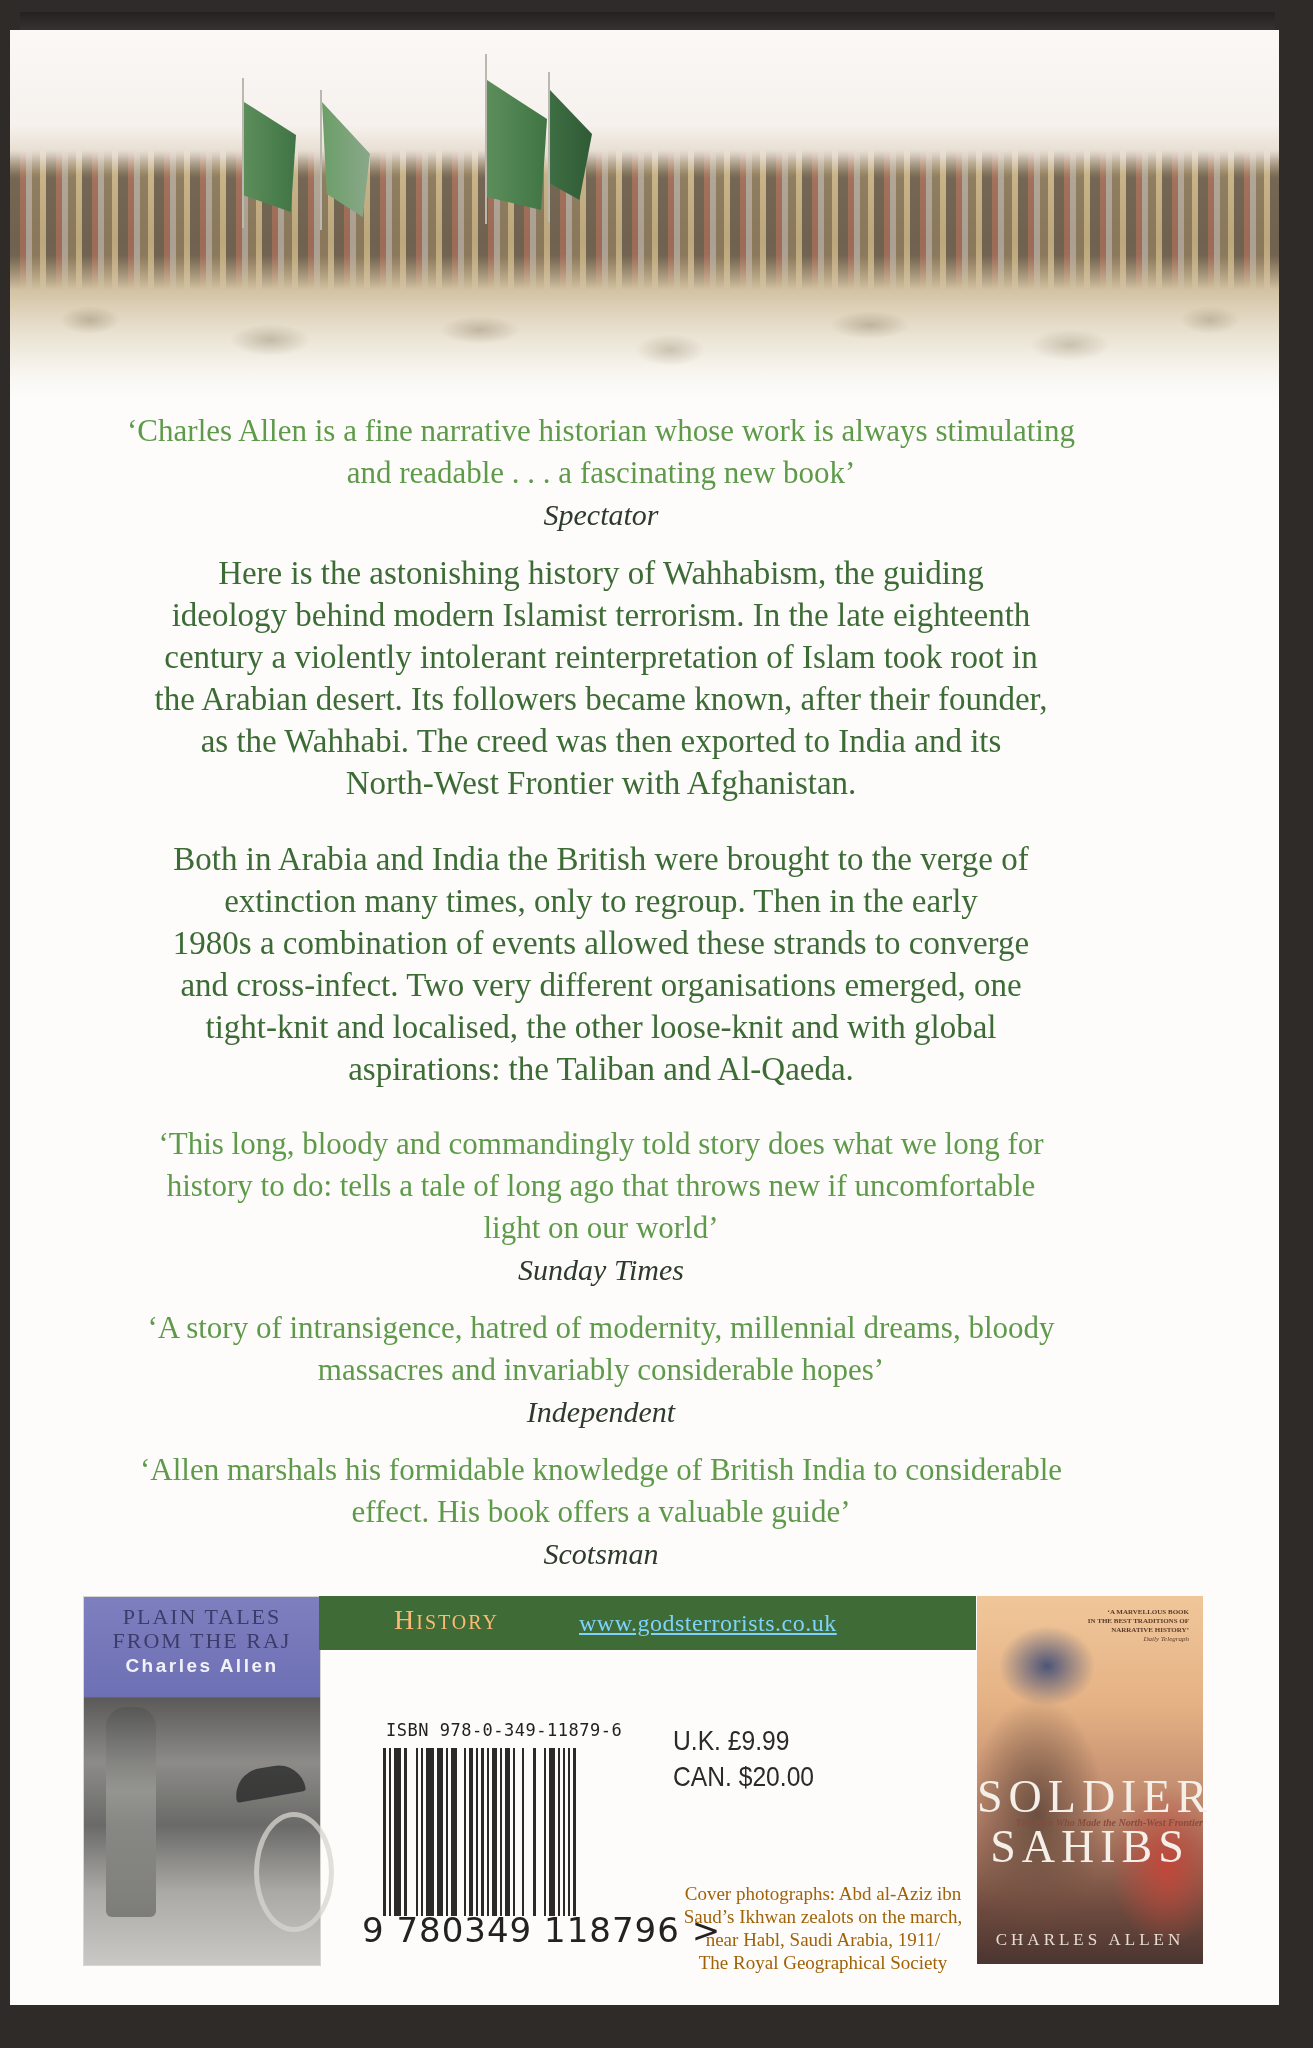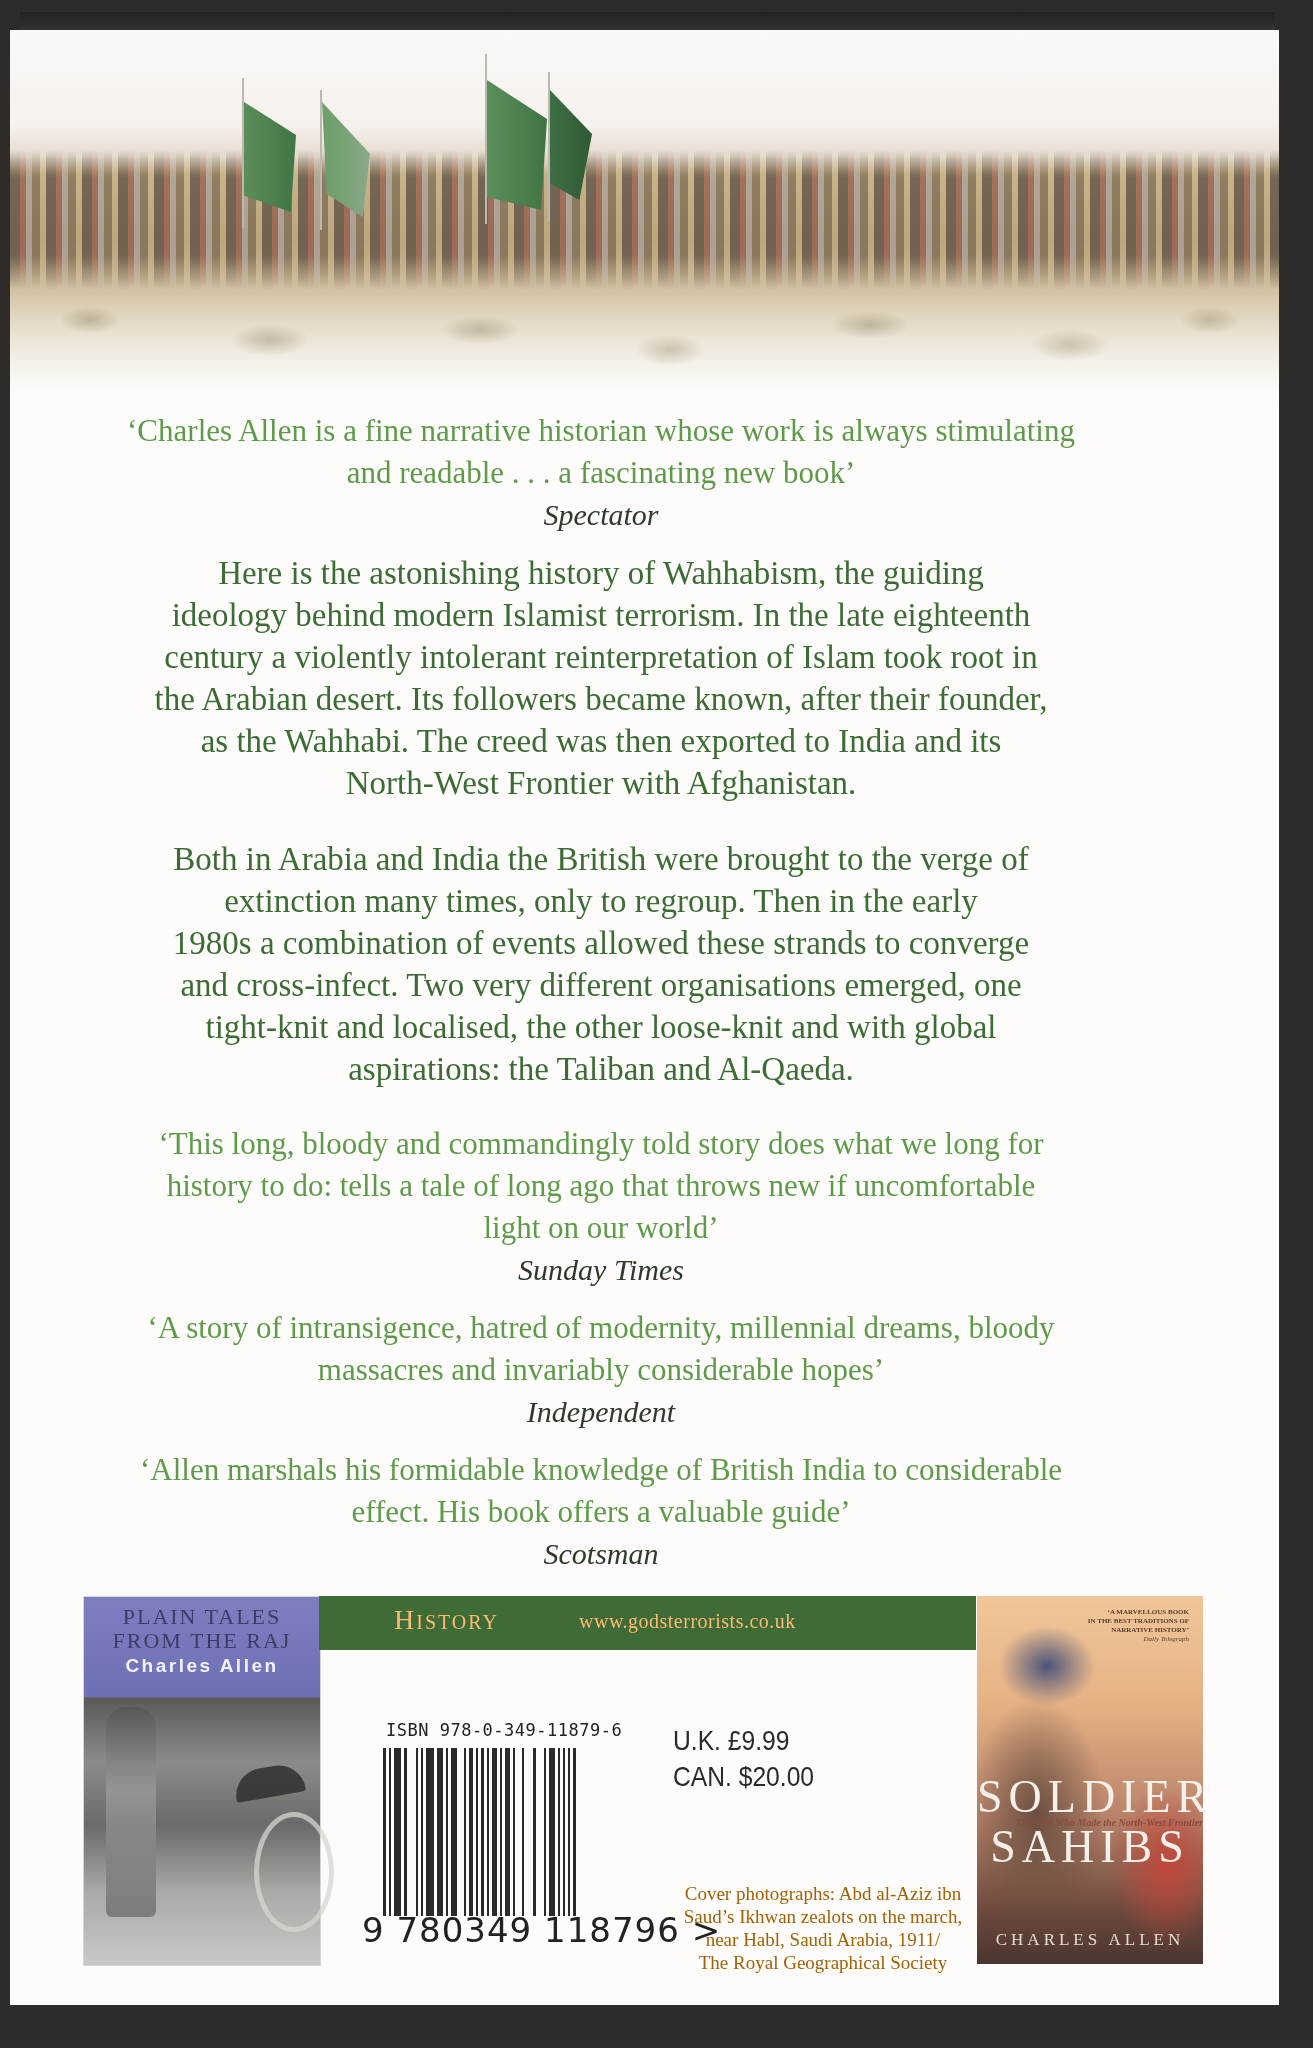--- a/index.html
+++ b/index.html
@@ -65,21 +65,21 @@
   .book-left .author { position:absolute; left:0; width:100%; top:58px; text-align:center; color:#f2f2f6; font-size:19px; letter-spacing:2.5px; font-family: "Liberation Sans", sans-serif; font-weight: bold; }
   .book-left .figure { position:absolute; left:22px; top:110px; width:50px; height:210px; background: linear-gradient(180deg,#555 0%,#9a9a96 40%,#6e6e6b 100%); border-radius: 20px 20px 6px 6px; opacity:0.8; }
   .book-left .wheel { position:absolute; left:170px; top:215px; width:70px; height:110px; border:5px solid #d7d5cf; border-radius:50%; opacity:0.75; }
   .book-left .umbrella { position:absolute; left:150px; top:170px; width:70px; height:30px; background:#2b2b2b; border-radius:40px 40px 4px 4px; opacity:0.8; transform: rotate(-10deg); }
 
   .green-band {
     position: absolute; left: 309px; top: 1566px; width: 657px; height: 54px;
     background: #3f6b36;
   }
   .band-history { position:absolute; left: 75px; top: 8px; color:#fdba74; font-size: 28px; letter-spacing: 2px; font-variant: small-caps; }
-  .band-url { position:absolute; left: 260px; top: 14px; color:#fdba74; font-size: 20px; letter-spacing: 0.5px; }
+  .band-url { position:absolute; left: 260px; top: 14px; color:#7dd3fc; font-size: 24px; letter-spacing: 0.5px; text-decoration: underline; }
 
   .isbn-label { position:absolute; left:376px; top:1690px; font-family:"DejaVu Sans Mono", "Liberation Mono", monospace; font-size:17px; color:#222; letter-spacing:0.5px; }
   .barcode { position:absolute; left:373px; top:1718px; width:248px; height:168px; display:flex; align-items:stretch; }
   .barcode span { display:block; background:#2a2a2a; margin-right:3px; }
   .barcode-digits { position:absolute; left:352px; top:1880px; font-family:"DejaVu Sans", sans-serif; font-size:34px; color:#222; letter-spacing: 1px; white-space: nowrap; }
   .price { position:absolute; left:663px; top:1693px; font-family:"Liberation Sans", sans-serif; font-size:28px; line-height:36px; color:#2a2a2a; white-space: pre; transform: scaleX(0.88); transform-origin: left top; }
   .credits { position:absolute; left:648px; top:1852px; width:330px; text-align:center; color:#a16207; font-size:19px; line-height:23px; }
 
   .book-right {
     position: absolute; left: 967px; top: 1566px; width: 226px; height: 368px;

